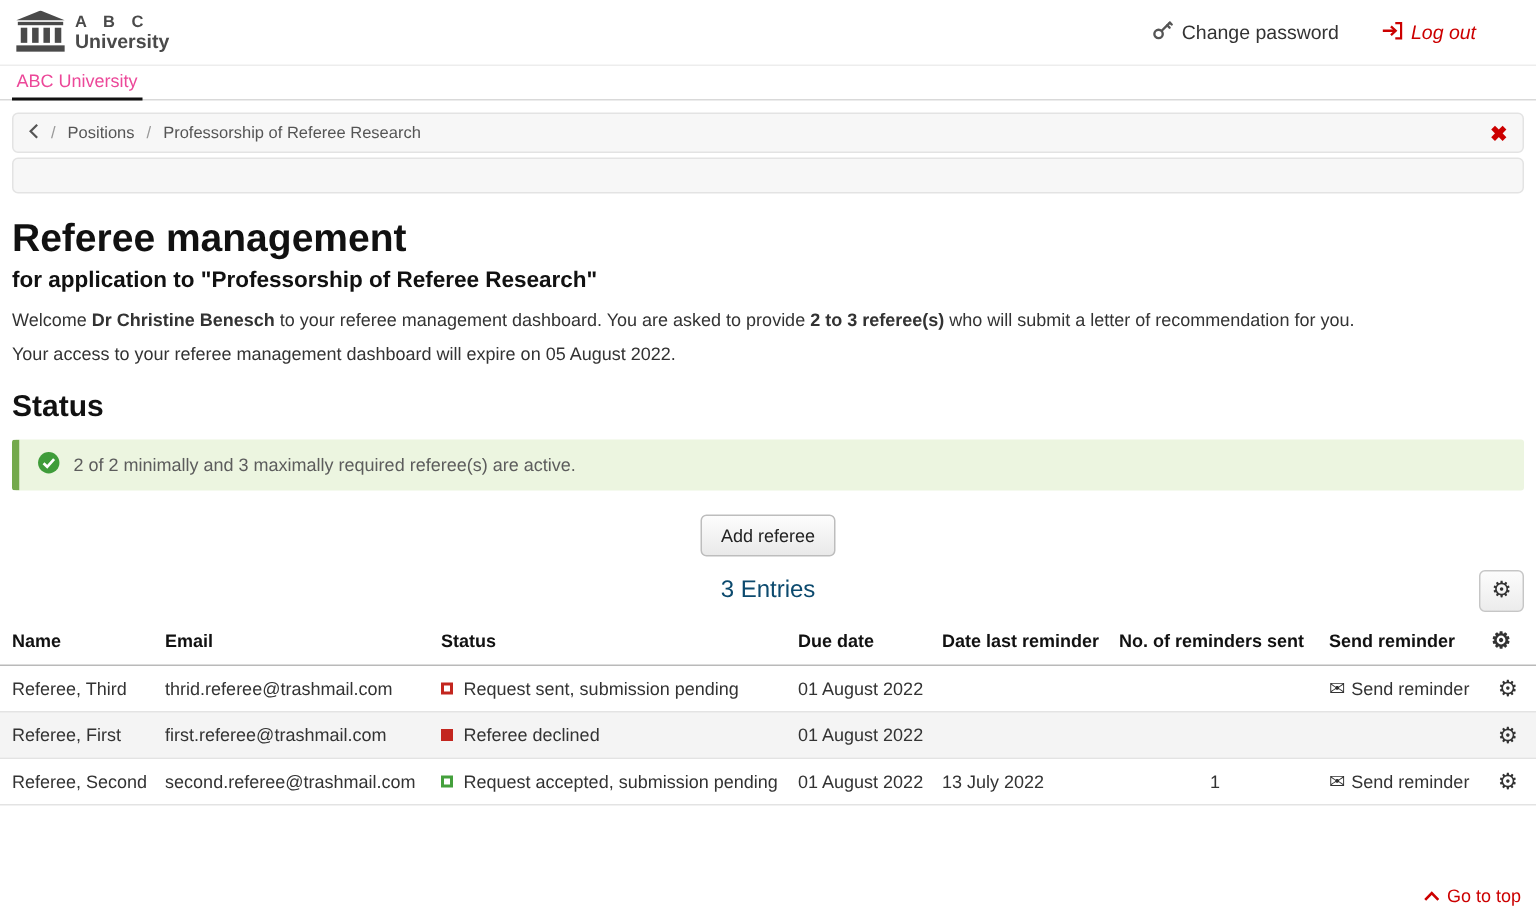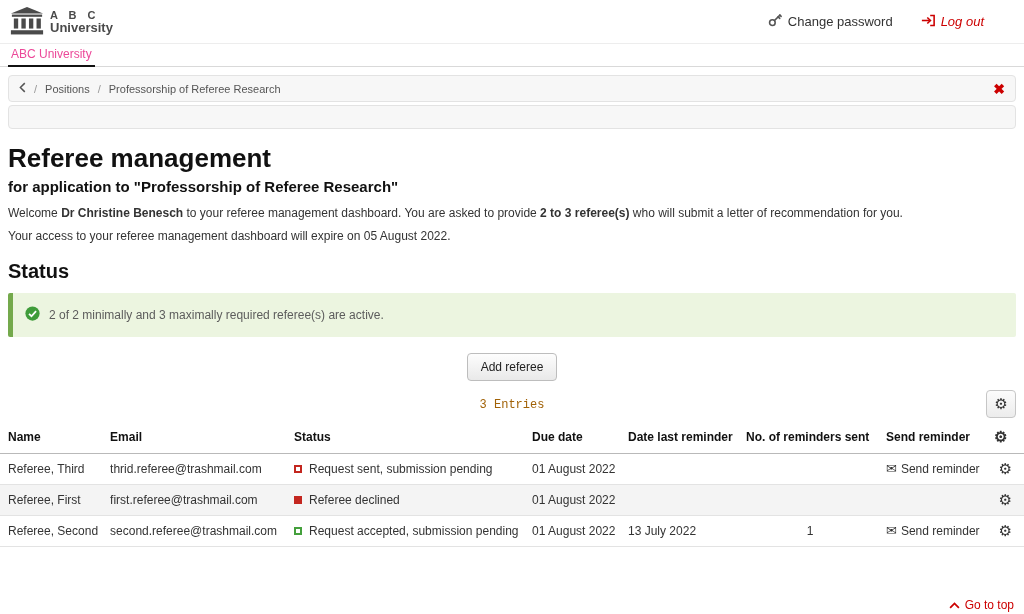--- a/index.html
+++ b/index.html
@@ -30,46 +30,46 @@
   .crumb-left{display:flex;align-items:center;gap:8px;}
   .sep{color:#999;}
   .crumb-item{cursor:pointer;}
   .close-x{color:#cc0000;font-weight:bold;font-size:14px;cursor:pointer;line-height:1;}
   
   .content{padding:0 8px;}
   h1{font-size:26px;margin:14px 0 4px;font-weight:bold;color:#111;}
   h2{font-size:15px;margin:0 0 10px;font-weight:bold;color:#111;}
   p{font-size:12px;margin:6px 0;color:#333;line-height:1.45;}
   h3{font-size:20px;margin:14px 0 10px;font-weight:bold;color:#111;}
-  .alert{display:flex;align-items:center;gap:9px;font-size:12px;color:#5c5c5c;padding:13px 12px;margin-bottom:12px;border-radius:2px;}
+  .alert{display:flex;align-items:center;gap:9px;font-size:12px;color:#5c5c5c;padding:8px 12px;margin-bottom:12px;border-radius:2px;}
   .alert.success{background:#ecf5e0;border-left:5px solid #74a94c;}
   .alert.warning{background:#fdf9e4;border-left:5px solid #e2c14c;}
   .alert svg{flex:0 0 auto;}
   .btn-row{text-align:center;margin:16px 0 0;}
   .btn{font-size:12px;padding:6px 13px;border:1px solid #bdbdbd;border-radius:4px;background:linear-gradient(#fdfdfd,#e9e9e9);color:#222;cursor:pointer;font-family:inherit;}
   .entries-row{position:relative;text-align:center;margin-top:8px;height:30px;line-height:30px;}
-  .entries{font-size:12px;color:#a16207;font-family:Liberation Mono, monospace;}
+  .entries{font-size:16px;color:#0c4a6e;}
   .gear-btn{position:absolute;right:0;top:1px;width:30px;height:28px;border:1px solid #c6c6c6;border-radius:4px;background:linear-gradient(#fcfcfc,#ececec);font-size:15px;color:#333;cursor:pointer;padding:0;line-height:1;}
   
   table.ref-table{width:100%;border-collapse:collapse;font-size:12px;margin-top:2px;}
   .ref-table th{padding:7px 6px;border-bottom:1px solid #b9b9b9;text-align:left;font-weight:bold;color:#111;white-space:nowrap;}
   .ref-table th:first-child,.ref-table td:first-child{padding-left:8px;}
   .ref-table td{padding:6px 6px;border-bottom:1px solid #e3e3e3;color:#333;white-space:nowrap;}
   .ref-table tbody tr:nth-child(even){background:#f4f4f4;}
   .center{text-align:center;}
   .gear-col{text-align:right;padding-right:12px !important;width:36px;}
   .gear{font-size:15px;color:#333;cursor:pointer;}
   [data-name="status-square-icon"]{display:inline-block;width:8px;height:8px;margin-right:7px;}
   .sq-red-outline{border:2px solid #c3261f;background:#fff;}
   .sq-red-filled{border:2px solid #c3261f;background:#c3261f;}
   .sq-green-outline{border:2px solid #44a03c;background:#fff;}
   .env{font-size:13px;margin-right:4px;color:#333;}
   .reminder-link{cursor:pointer;}
   
-  .go-top{position:absolute;right:10px;bottom:2px;color:#cc0000;font-size:12px;display:flex;align-items:center;gap:5px;cursor:pointer;}
+  .go-top{position:absolute;right:10px;bottom:10px;color:#cc0000;font-size:12px;display:flex;align-items:center;gap:5px;cursor:pointer;}
 </style>
 </head>
 <body>
 
 <header class="topbar" data-name="header">
   <div class="logo" data-name="university-logo">
     <span data-name="university-building-icon">
       <svg width="34" height="28" viewBox="0 0 24 20" fill="#4a4a4a" xmlns="http://www.w3.org/2000/svg">
         <path d="M12 0 L23.5 4.6 H0.5 Z"></path>
         <rect x="1.2" y="5.4" width="21.6" height="1.6"></rect>

